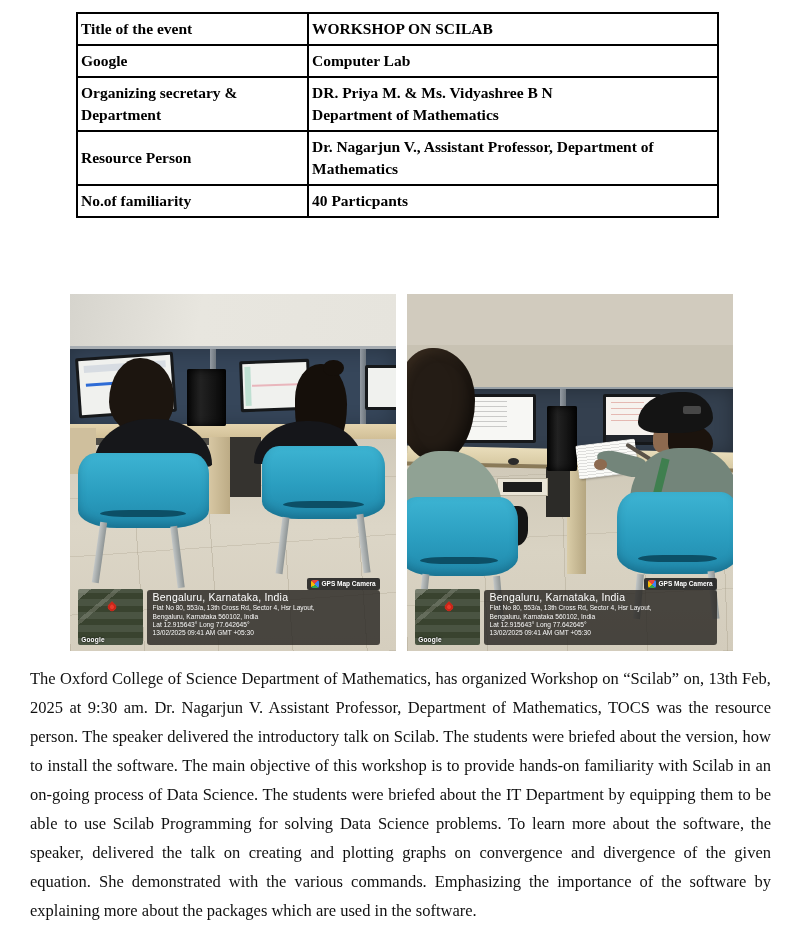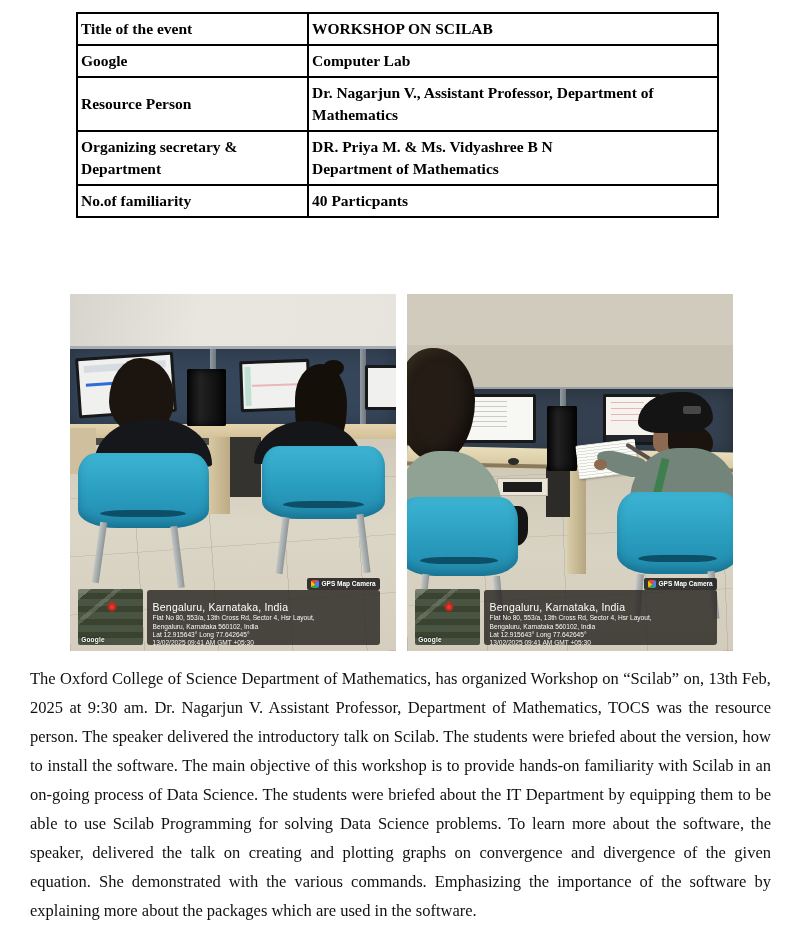--- a/index.html
+++ b/index.html
@@ -155,21 +155,21 @@
   .geo-map{position:absolute;left:2.5%;top:82.5%;width:20%;height:15.8%;border-radius:2px;overflow:hidden;
       background:
         linear-gradient(140deg,rgba(205,205,195,.35) 0 10%,transparent 10% 28%,rgba(185,185,175,.25) 28% 33%,transparent 33%),
         repeating-linear-gradient(0deg,#4a5442 0 7px,#39432f 7px 13px),
         repeating-linear-gradient(90deg,#505a48 0 9px,#39402f 9px 17px);}
   .map-pin{position:absolute;left:46%;top:26%;width:8px;height:8px;background:#e8392b;
       border-radius:50% 50% 50% 0;transform:rotate(135deg);box-shadow:inset 0 0 0 2px #c72619;}
   .map-watermark{position:absolute;left:3px;bottom:2px;font-size:6.5px;font-weight:bold;color:#fff;
       text-shadow:0 0 2px #000;letter-spacing:.2px;}
   .geo-panel{position:absolute;left:23.5%;top:83%;width:71.5%;height:15.3%;
-      background:rgba(40,38,34,.82);border-radius:3px;color:#fff;padding:11px 6px;box-sizing:border-box;}
+      background:rgba(40,38,34,.82);border-radius:3px;color:#fff;padding:1px 6px;box-sizing:border-box;}
   .geo-title{font-size:10.5px;letter-spacing:.2px;margin-bottom:1px;white-space:nowrap;}
   .geo-line{font-size:6.6px;line-height:8.2px;white-space:nowrap;opacity:.96;}
 
   
   .report-text{position:absolute;left:30px;top:664px;width:741px;margin:0;
       font-size:16.5px;line-height:29px;text-align:justify;color:#101010;}
 </style>
 </head>
 <body>
 
@@ -179,29 +179,29 @@
     <tbody>
         <tr>
       <td class="c1">Title of the event</td>
       <td>WORKSHOP ON SCILAB</td>
     </tr>
     <tr>
       <td class="c1">Google</td>
       <td>Computer Lab</td>
     </tr>
     <tr>
-      <td class="c1">Resource Person</td>
-      <td>Dr. Nagarjun V., Assistant Professor, Department of
-Mathematics</td>
-    </tr>
-    <tr>
       <td class="c1">Organizing secretary &amp;
 Department</td>
       <td>DR. Priya M. &amp; Ms. Vidyashree B N
 Department of Mathematics</td>
+    </tr>
+    <tr>
+      <td class="c1">Resource Person</td>
+      <td>Dr. Nagarjun V., Assistant Professor, Department of
+Mathematics</td>
     </tr>
     <tr>
       <td class="c1">No.of familiarity</td>
       <td>40 Particpants</td>
     </tr>
   </tbody>
     </table>
 
   <div class="photos-row">
 

